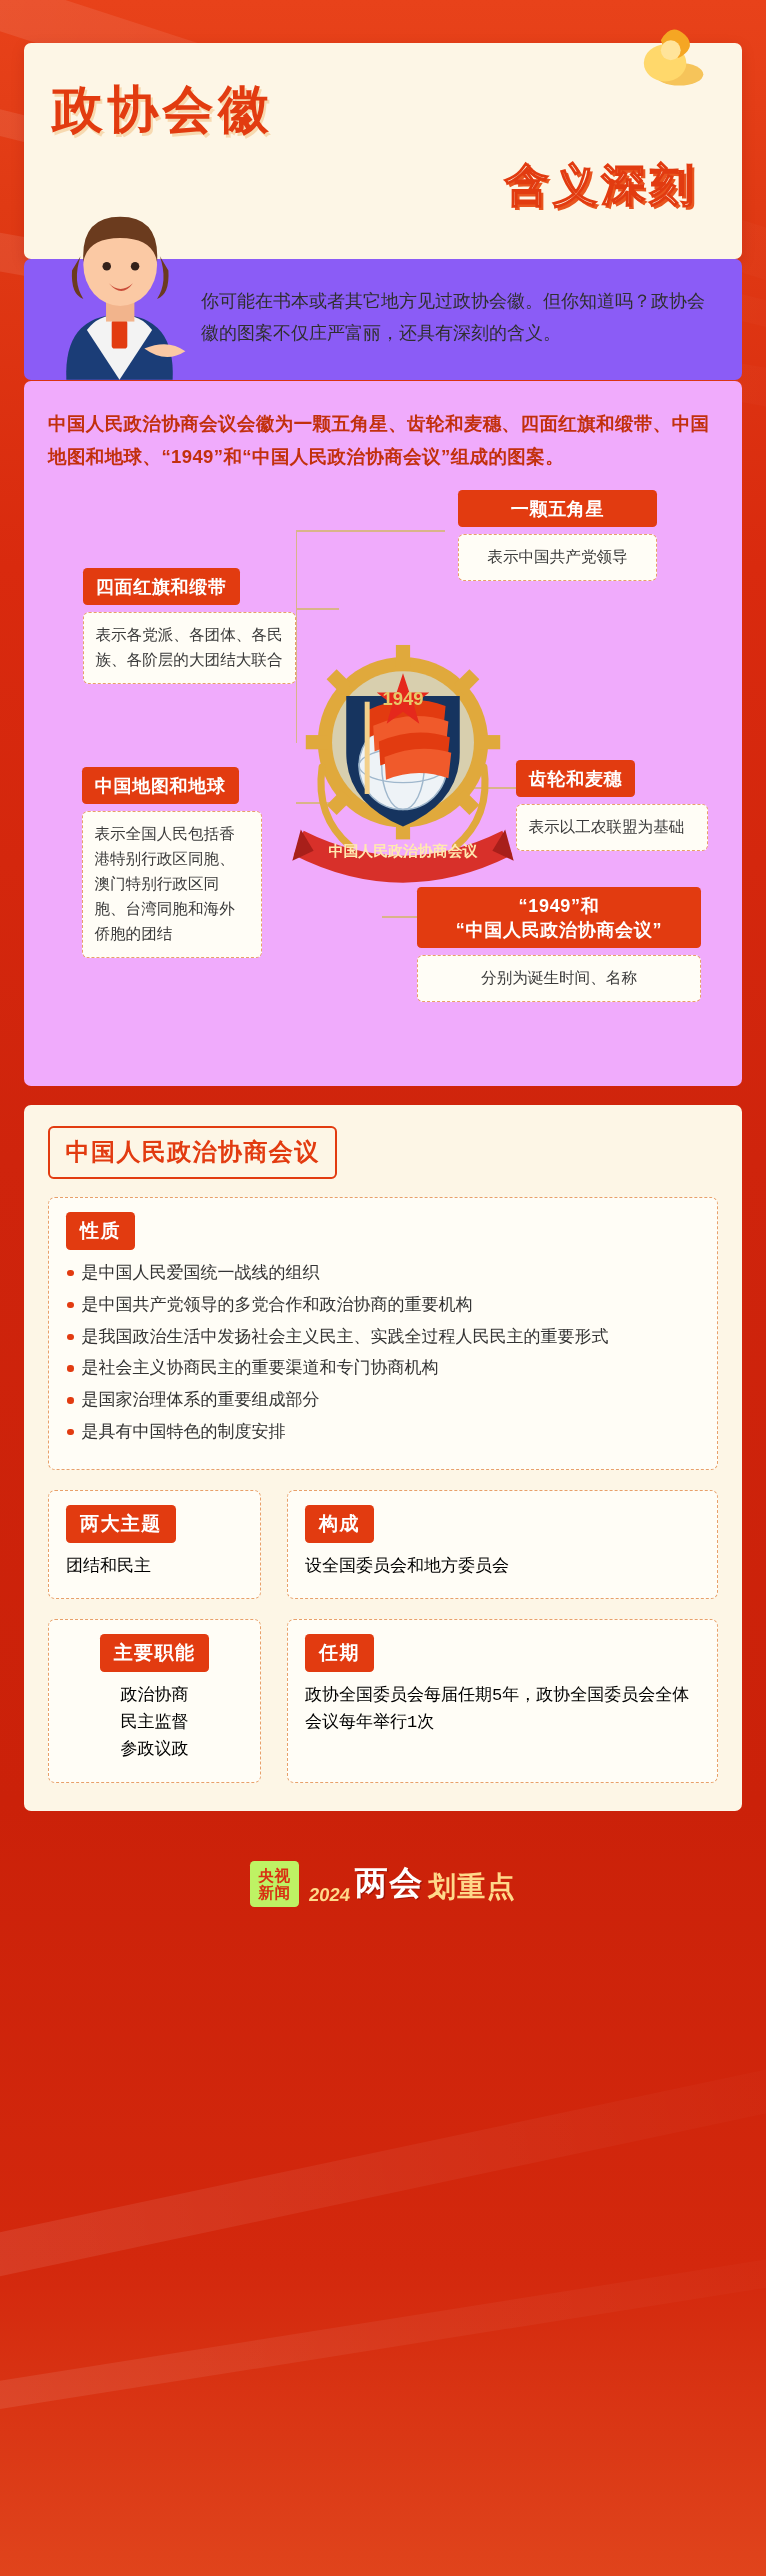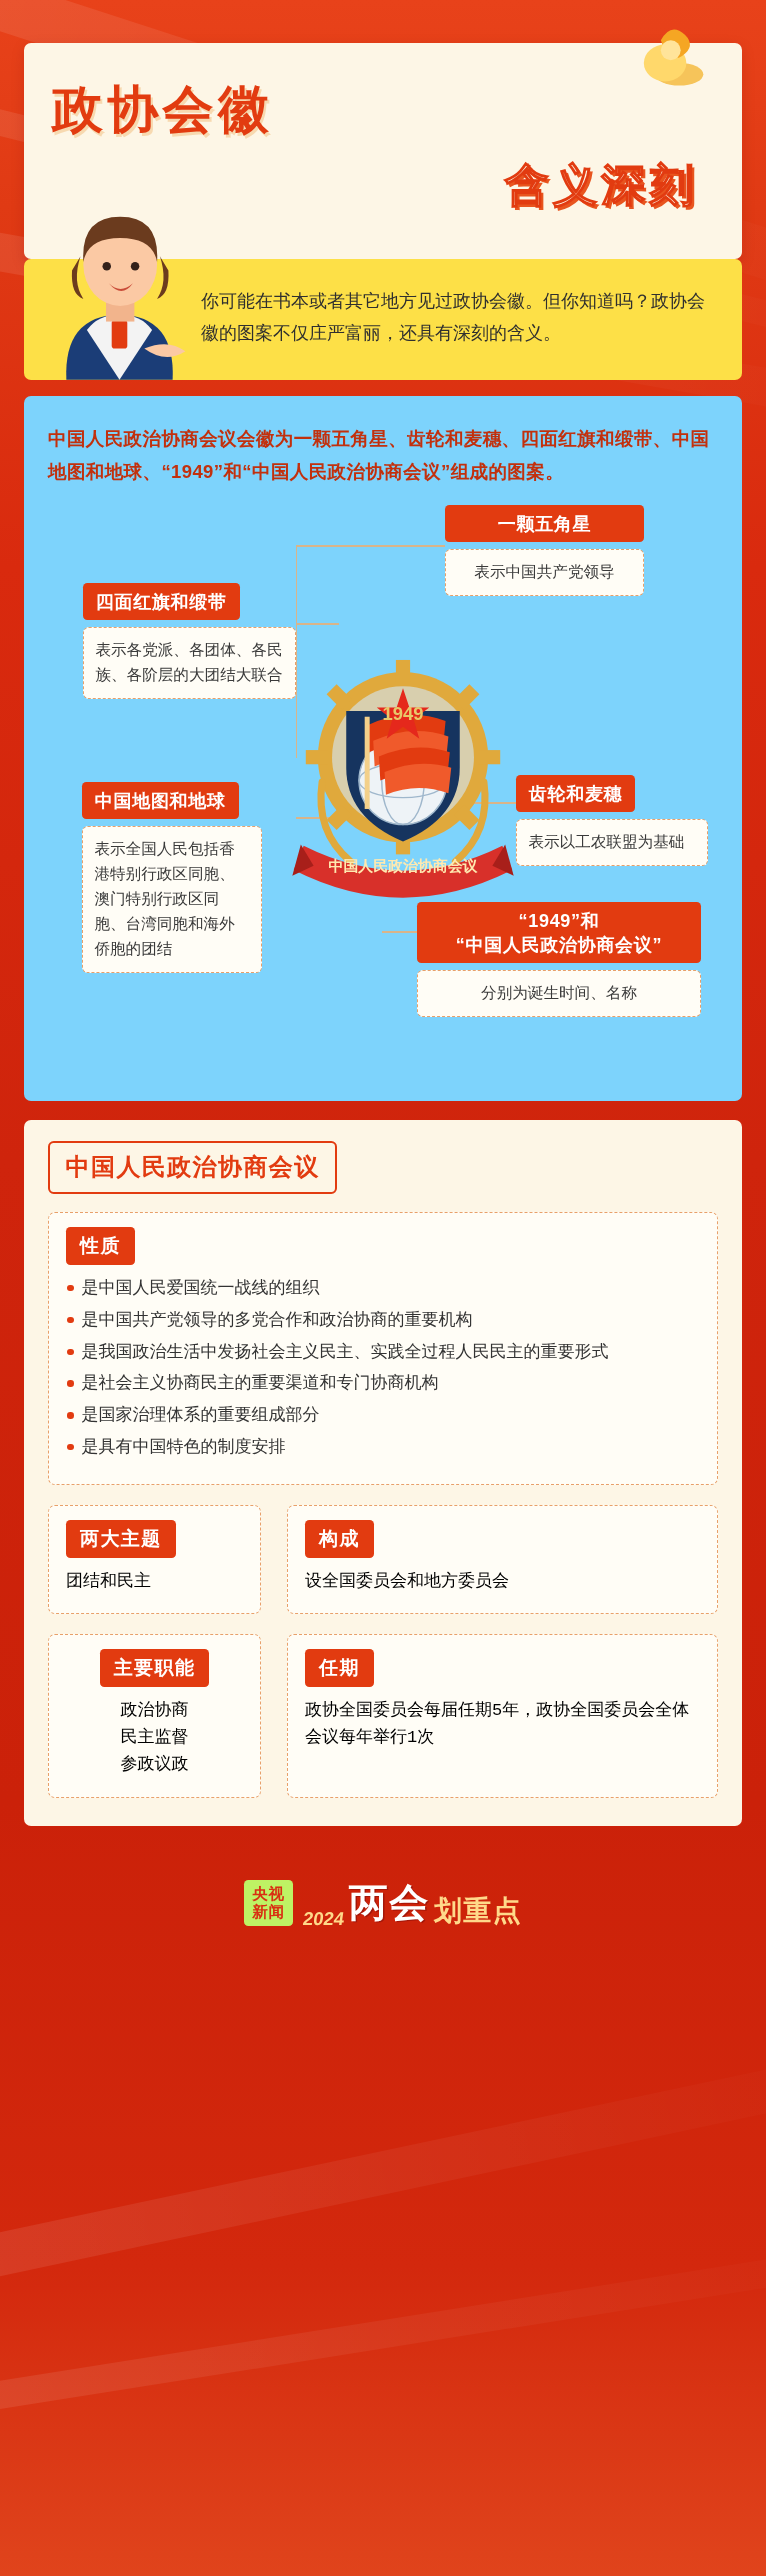--- a/index.html
+++ b/index.html
@@ -58,21 +58,21 @@
     position: absolute;
     right: 33px;
     top: -24px;
     width: 85px; height: 78px;
   }
 
   
   .intro-block {
     position: relative;
     margin-top: 0;
-    background: #fde047;
+    background: #8b5cf6;
     border-radius: 7px;
     padding: 24px 28px 28px 177px;
     min-height: 121px;
     display: flex;
     align-items: center;
   }
   .intro-text {
     font-size: 18px;
     line-height: 1.75;
     color: #2f2f2f;
@@ -80,22 +80,22 @@
   .speaker {
     position: absolute;
     left: 14px;
     bottom: 0;
     width: 163px;
     height: 192px;
   }
 
   
   .emblem-card {
-    margin-top: 16px;
-    background: #7dd3fc;
+    margin-top: 1px;
+    background: #f0abfc;
     border-radius: 7px;
     padding: 25.5px 24px 28px 24px;
     position: relative;
   }
   .lede {
     font-size: 18.5px;
     line-height: 1.8;
     color: #c2300d;
     font-weight: bold;
     letter-spacing: 0.4px;
@@ -125,21 +125,21 @@
     border-radius: 5.7px;
     padding: 10px 11.4px;
     font-size: 15.6px;
     line-height: 1.6;
     color: #3a3a3a;
     background: #fffdf6;
   }
   .callout.center .chead { display: block; text-align: center; }
   .callout.center .cbody { text-align: center; }
 
-  .c-star   { left: 397px; top: 0px; width: 199px; }
+  .c-star   { left: 410px; top: 0px; width: 199px; }
   .c-flags  { left: 35px;  top: 78px; width: 213px; }
   .c-gear   { left: 468px; top: 270px; width: 192px; }
   .c-map    { left: 34px;  top: 277px; width: 180px; }
   .c-1949   { left: 369px; top: 397px; width: 284px; }
 
   
   .line { position: absolute; background: #d9b48a; }
 
   
   .emblem {
@@ -239,21 +239,21 @@
     gap: 4.3px;
     color: #ffe9b0;
   }
   .fl-year {
     font-size: 18.5px;
     font-weight: bold;
     color: #ffd98a;
     transform: skewX(-8deg);
   }
   .fl-main {
-    font-size: 39px;
+    font-size: 33px;
     font-weight: bold;
     color: #fff;
     letter-spacing: 1.4px;
     text-shadow: 1.4px 1.4px 0 #a3170a;
     text-align: right;
   }
   .fl-sub {
     font-size: 28px;
     font-weight: bold;
     color: #ffd98a;

